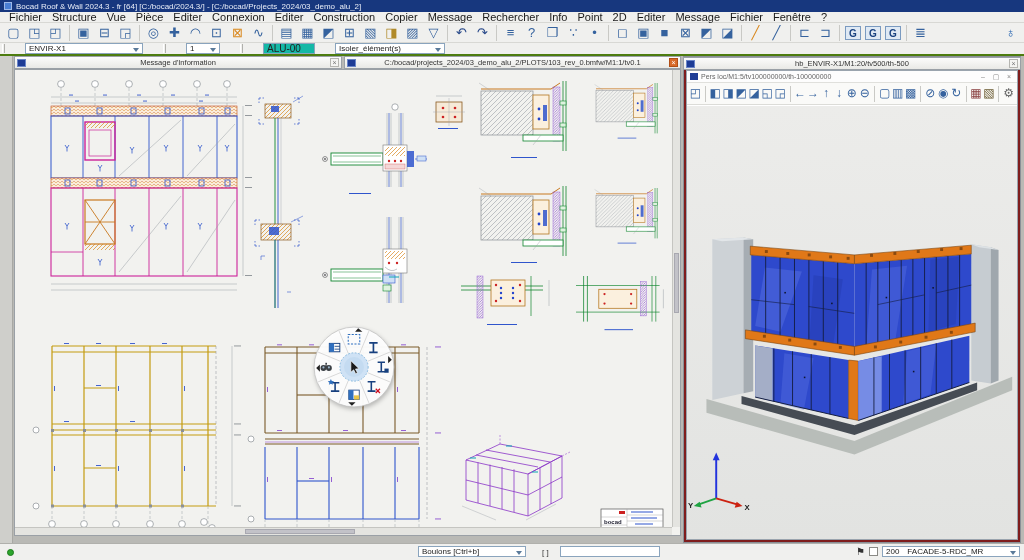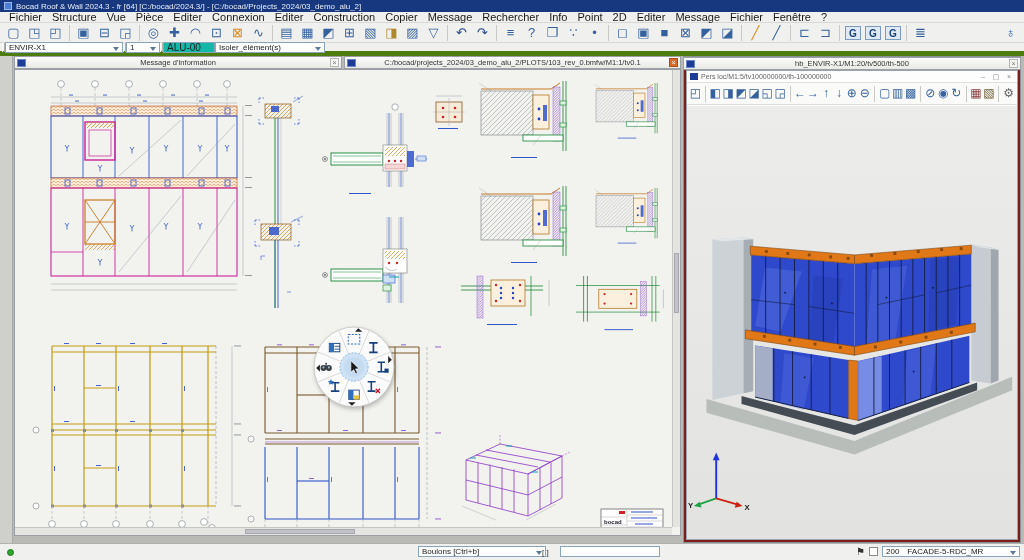--- a/index.html
+++ b/index.html
@@ -9,21 +9,21 @@
   
   .titlebar { height:12px; background:#17377e; color:#e8edf8; font-size:8px; display:flex; align-items:center; padding:0 4px; gap:4px; }
   .titlebar .appicon { width:8px; height:8px; background:#4a7fd4; border:1px solid #9db8e8; flex:0 0 auto; }
   .menubar { height:11px; background:#f0f0ee; border-bottom:1px solid #d8d8d4; display:flex; align-items:center; padding-left:4px; }
   .menu-item { font-size:11px; color:#1a1a1a; padding:0 5px; cursor:default;text-align:center; }
   .toolbar1 { height:20px; background:#f0f0ee; border-bottom:1px solid #d8d8d4; display:flex; align-items:center; padding:0 3px; }
   .tbi { width:21px; height:18px; line-height:17px; text-align:center; font-size:13px; color:#35629e; cursor:default; }
   .tbi.boxed { font-size:10px; font-weight:bold; color:#17407f; border:1px solid #7a9ac0; background:#dfe9f4; width:16px; height:14px; line-height:13px; margin:0 2px; }
   .tbsep { width:1px; height:16px; background:#c9c9c5; margin:0 3px; }
   .tb-spacer { flex:1; }
-  .toolbar2 { height:13px; background:#f0f0ee; border-bottom:5px solid #4d7c0f; display:flex; align-items:center; gap:0; padding:0 2px; }
+  .toolbar2 { height:13px; background:#f0f0ee; border-bottom:2px solid #4d7c0f; display:flex; align-items:center; gap:20px; padding:0 2px; }
   .handle { width:3px; height:9px; border-left:1px solid #fff; border-right:1px solid #b0b0ac; }
   .combo { position:relative; height:11px; background:#fff; border:1px solid #8aa4bd; font-size:8px; color:#222; padding:0 12px 0 3px; display:flex; align-items:center; white-space:nowrap; }
   .combo::after { content:""; position:absolute; right:3px; top:4px; border-left:3px solid transparent; border-right:3px solid transparent; border-top:4px solid #5a7a9a; }
   .mini-field { height:11px; background:#14b8a6; border:1px solid #8aa4bd; font-size:10px; color:#222; padding:0 3px; display:flex; align-items:center; }
 
   
   .workspace { position:absolute; top:56px; left:0; right:0; bottom:17px; background:#b9b9b5; }
   .left-strip { position:absolute; left:0; top:0; width:13px; bottom:0; background:#cfcfcb; border-right:1px solid #a8a8a4; }
   .wtitle { position:absolute; top:0; height:13px; background:linear-gradient(#fcfcfb,#e9e9e6); border:1px solid #9aa0a6; display:flex; align-items:center; padding:0 2px; gap:11px; }
   .wtitle .wicon { width:9px; height:8px; background:#1e3c96; border:1px solid #6a85c8; flex:0 0 auto; }
@@ -44,21 +44,21 @@
   .vp-title .wicon { width:8px; height:7px; background:#1e3c96; }
   .vp-title .vtext { flex:1; font-size:7px; color:#666; white-space:nowrap; overflow:hidden; }
   .vp-title .wc { width:10px; font-size:7px; color:#888; text-align:center; }
   .vp-toolbar { height:22px; display:flex; align-items:center; background:#fafaf8; border-bottom:1px solid #dcdcd8; padding:0 2px; }
   .vp-toolbar .tbi { width:19px; height:18px; line-height:17px; font-size:12px; }
   .canvas3d { position:absolute; left:0; right:0; top:35px; bottom:0; background:linear-gradient(#ececea,#e2e3e1); }
 
   
   .statusbar { position:absolute; left:0; right:0; bottom:0; height:17px; background:#f0f0ee; border-top:1px solid #b0b0ac; }
   .status-dot { position:absolute; left:7px; top:5px; width:7px; height:7px; border-radius:50%; background:#2ca52c; border:1px solid #1d7a1d; }
-  .cmd-combo { position:absolute; left:418px; top:2px; width:128px; }
+  .cmd-combo { position:absolute; left:418px; top:2px; width:108px; }
   .args { position:absolute; left:542px; top:4px; font-size:8px; color:#333; }
   .cmd-field { position:absolute; left:560px; top:2px; width:100px; height:11px; background:#fff; border:1px solid #8aa4bd; }
   .right-group { position:absolute; right:4px; top:2px; display:flex; align-items:center; gap:4px; }
   .flag { font-size:10px; color:#333; line-height:11px; }
   .checkbox { width:9px; height:9px; background:#fff; border:1px solid #8a8a86; }
   .view-combo { width:138px; gap:8px; }
 
   svg text { font-family:"Liberation Sans", sans-serif; }
   
   .sb{stroke:#2f55cc;fill:none} .sm{stroke:#cc2299;fill:none} .so{stroke:#c8781e;fill:none}

